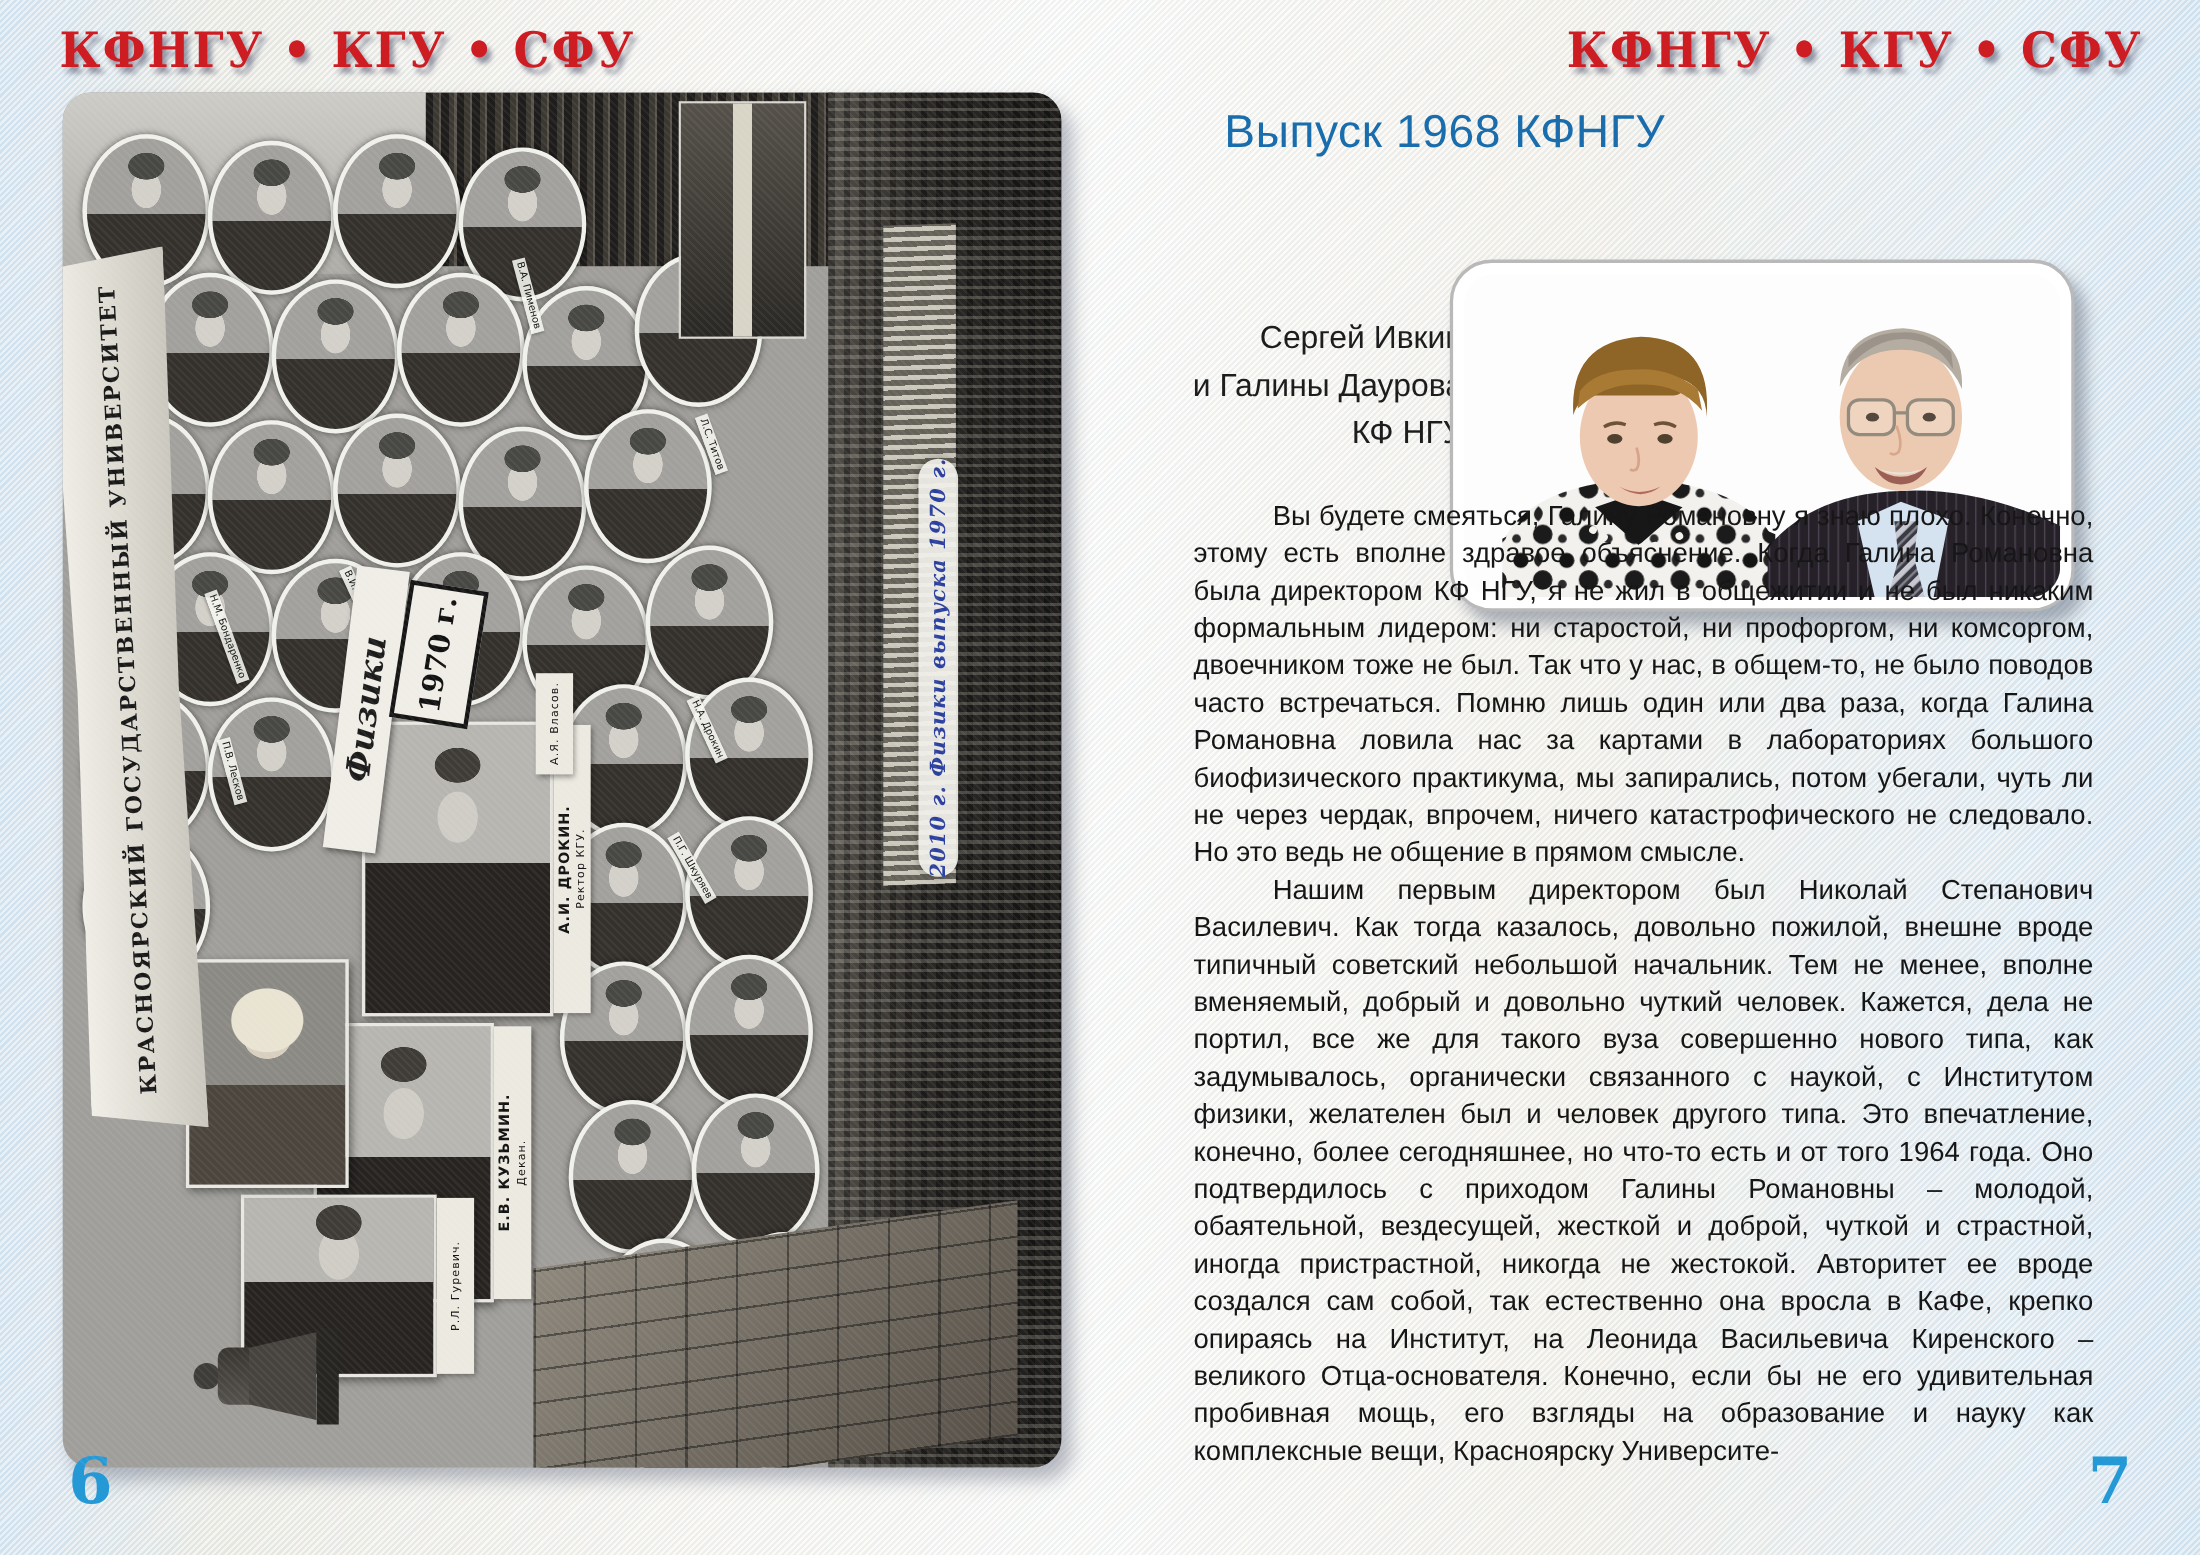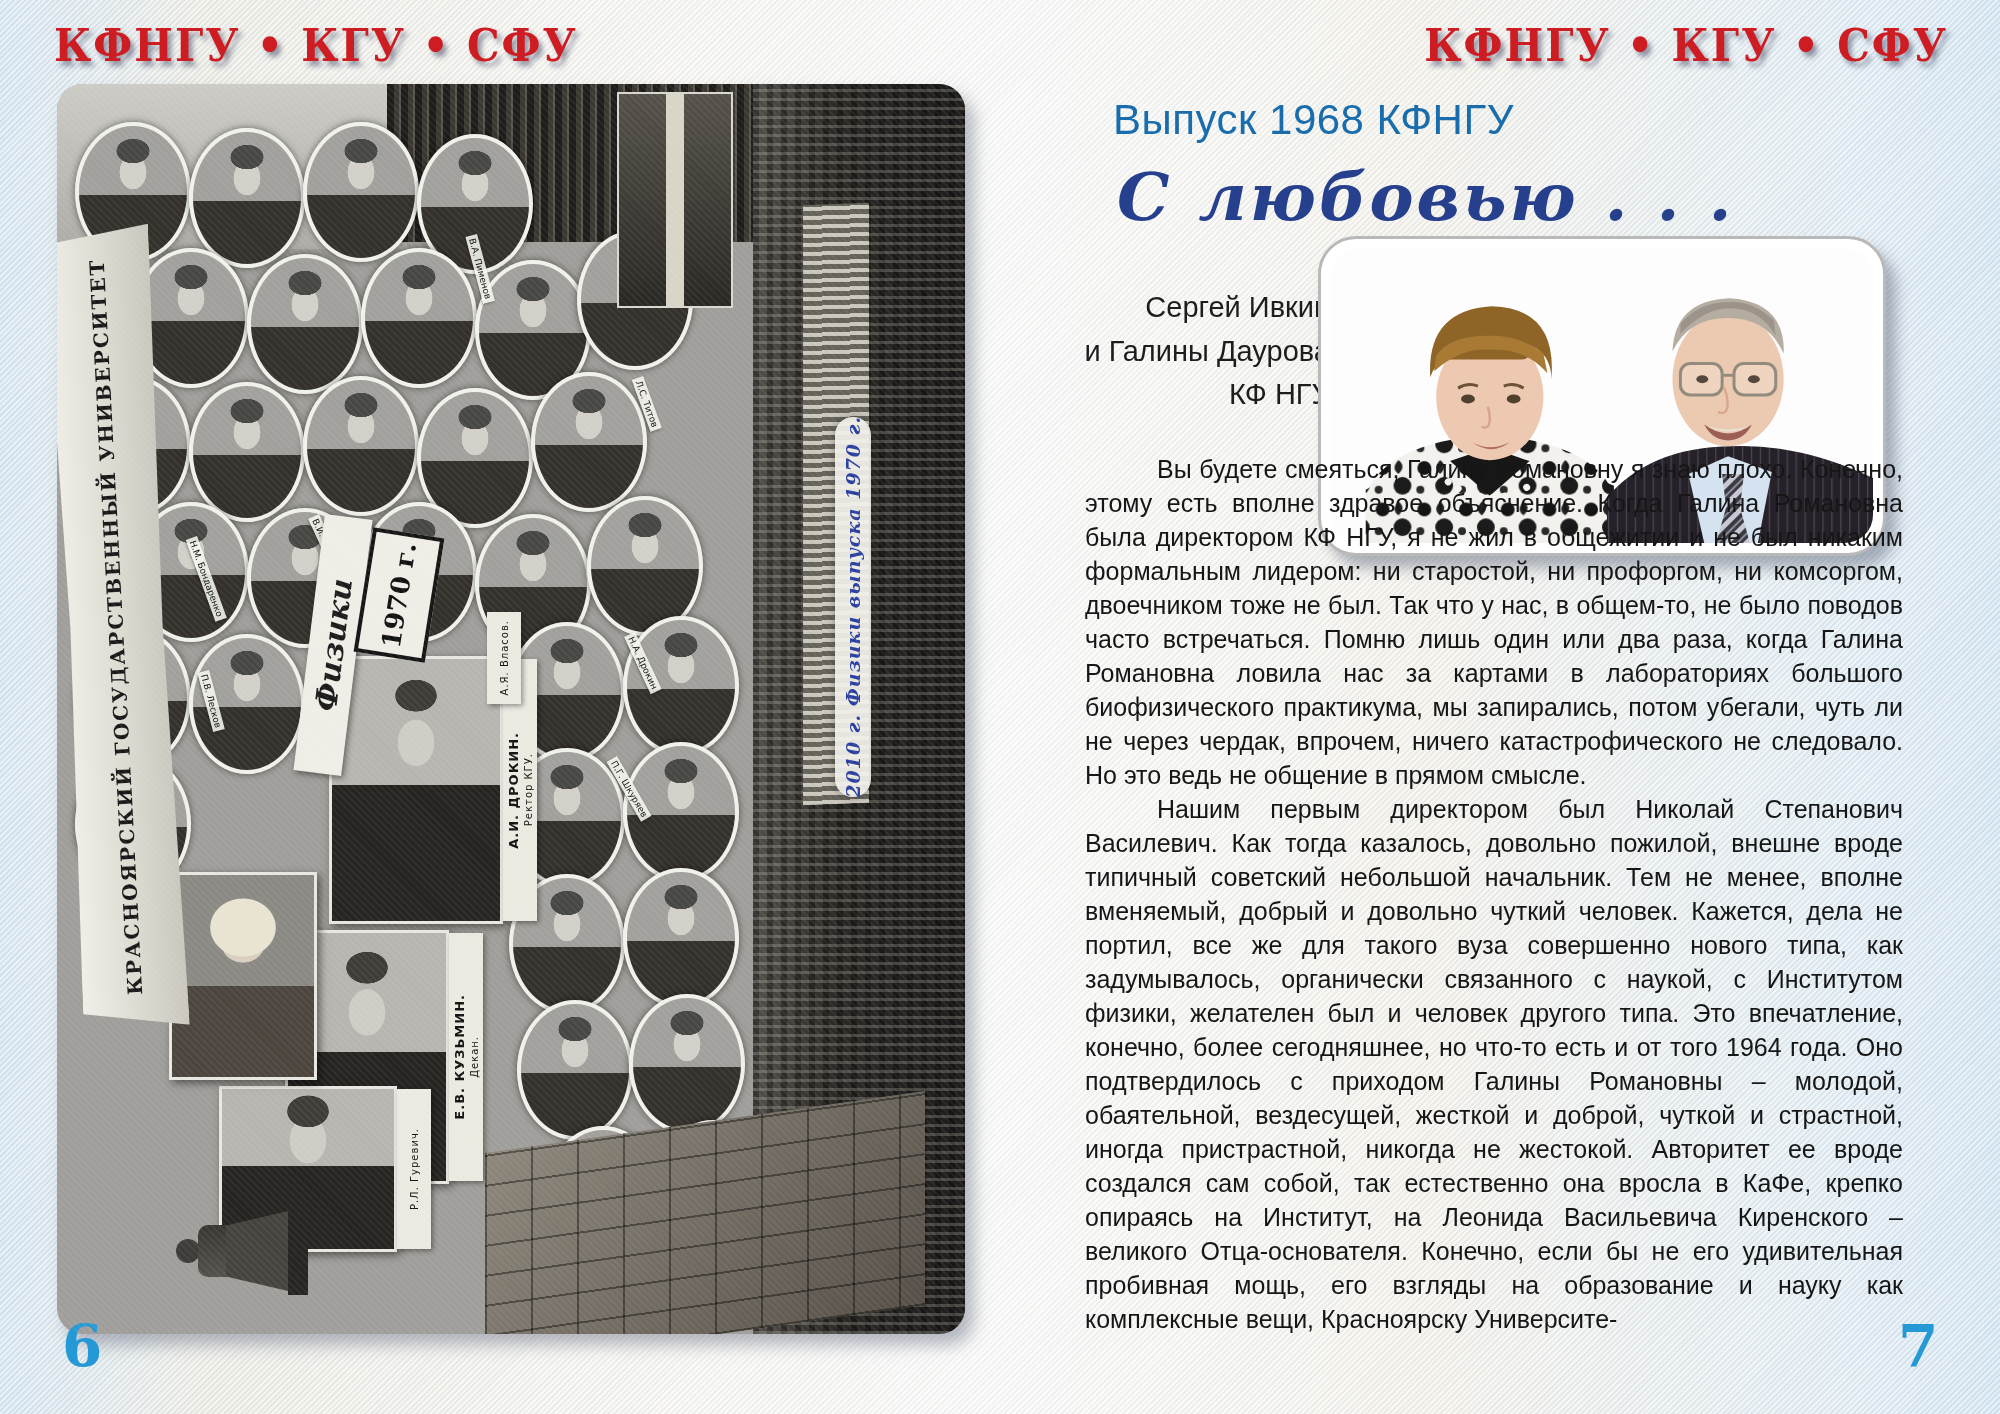--- a/index.html
+++ b/index.html
@@ -201,21 +201,20 @@
         <div class="st-base"></div>
       </div>
     </div>
 
     <div class="grain"></div>
   </div>
 
   <div class="pagenum left">6</div>
 
   <div class="title1">Выпуск 1968 КФНГУ</div>
-  <div class="title2">С любовью . . .</div>
 
   <div class="byline">
     <div>Сергей Ивкин</div>
     <div>и Галины Даурова</div>
     <div class="org">КФ НГУ</div>
   </div>
 
   <div class="cphoto">
     <div class="inner">
       <svg viewBox="0 0 546 298" width="100%" height="100%" preserveAspectRatio="none">

